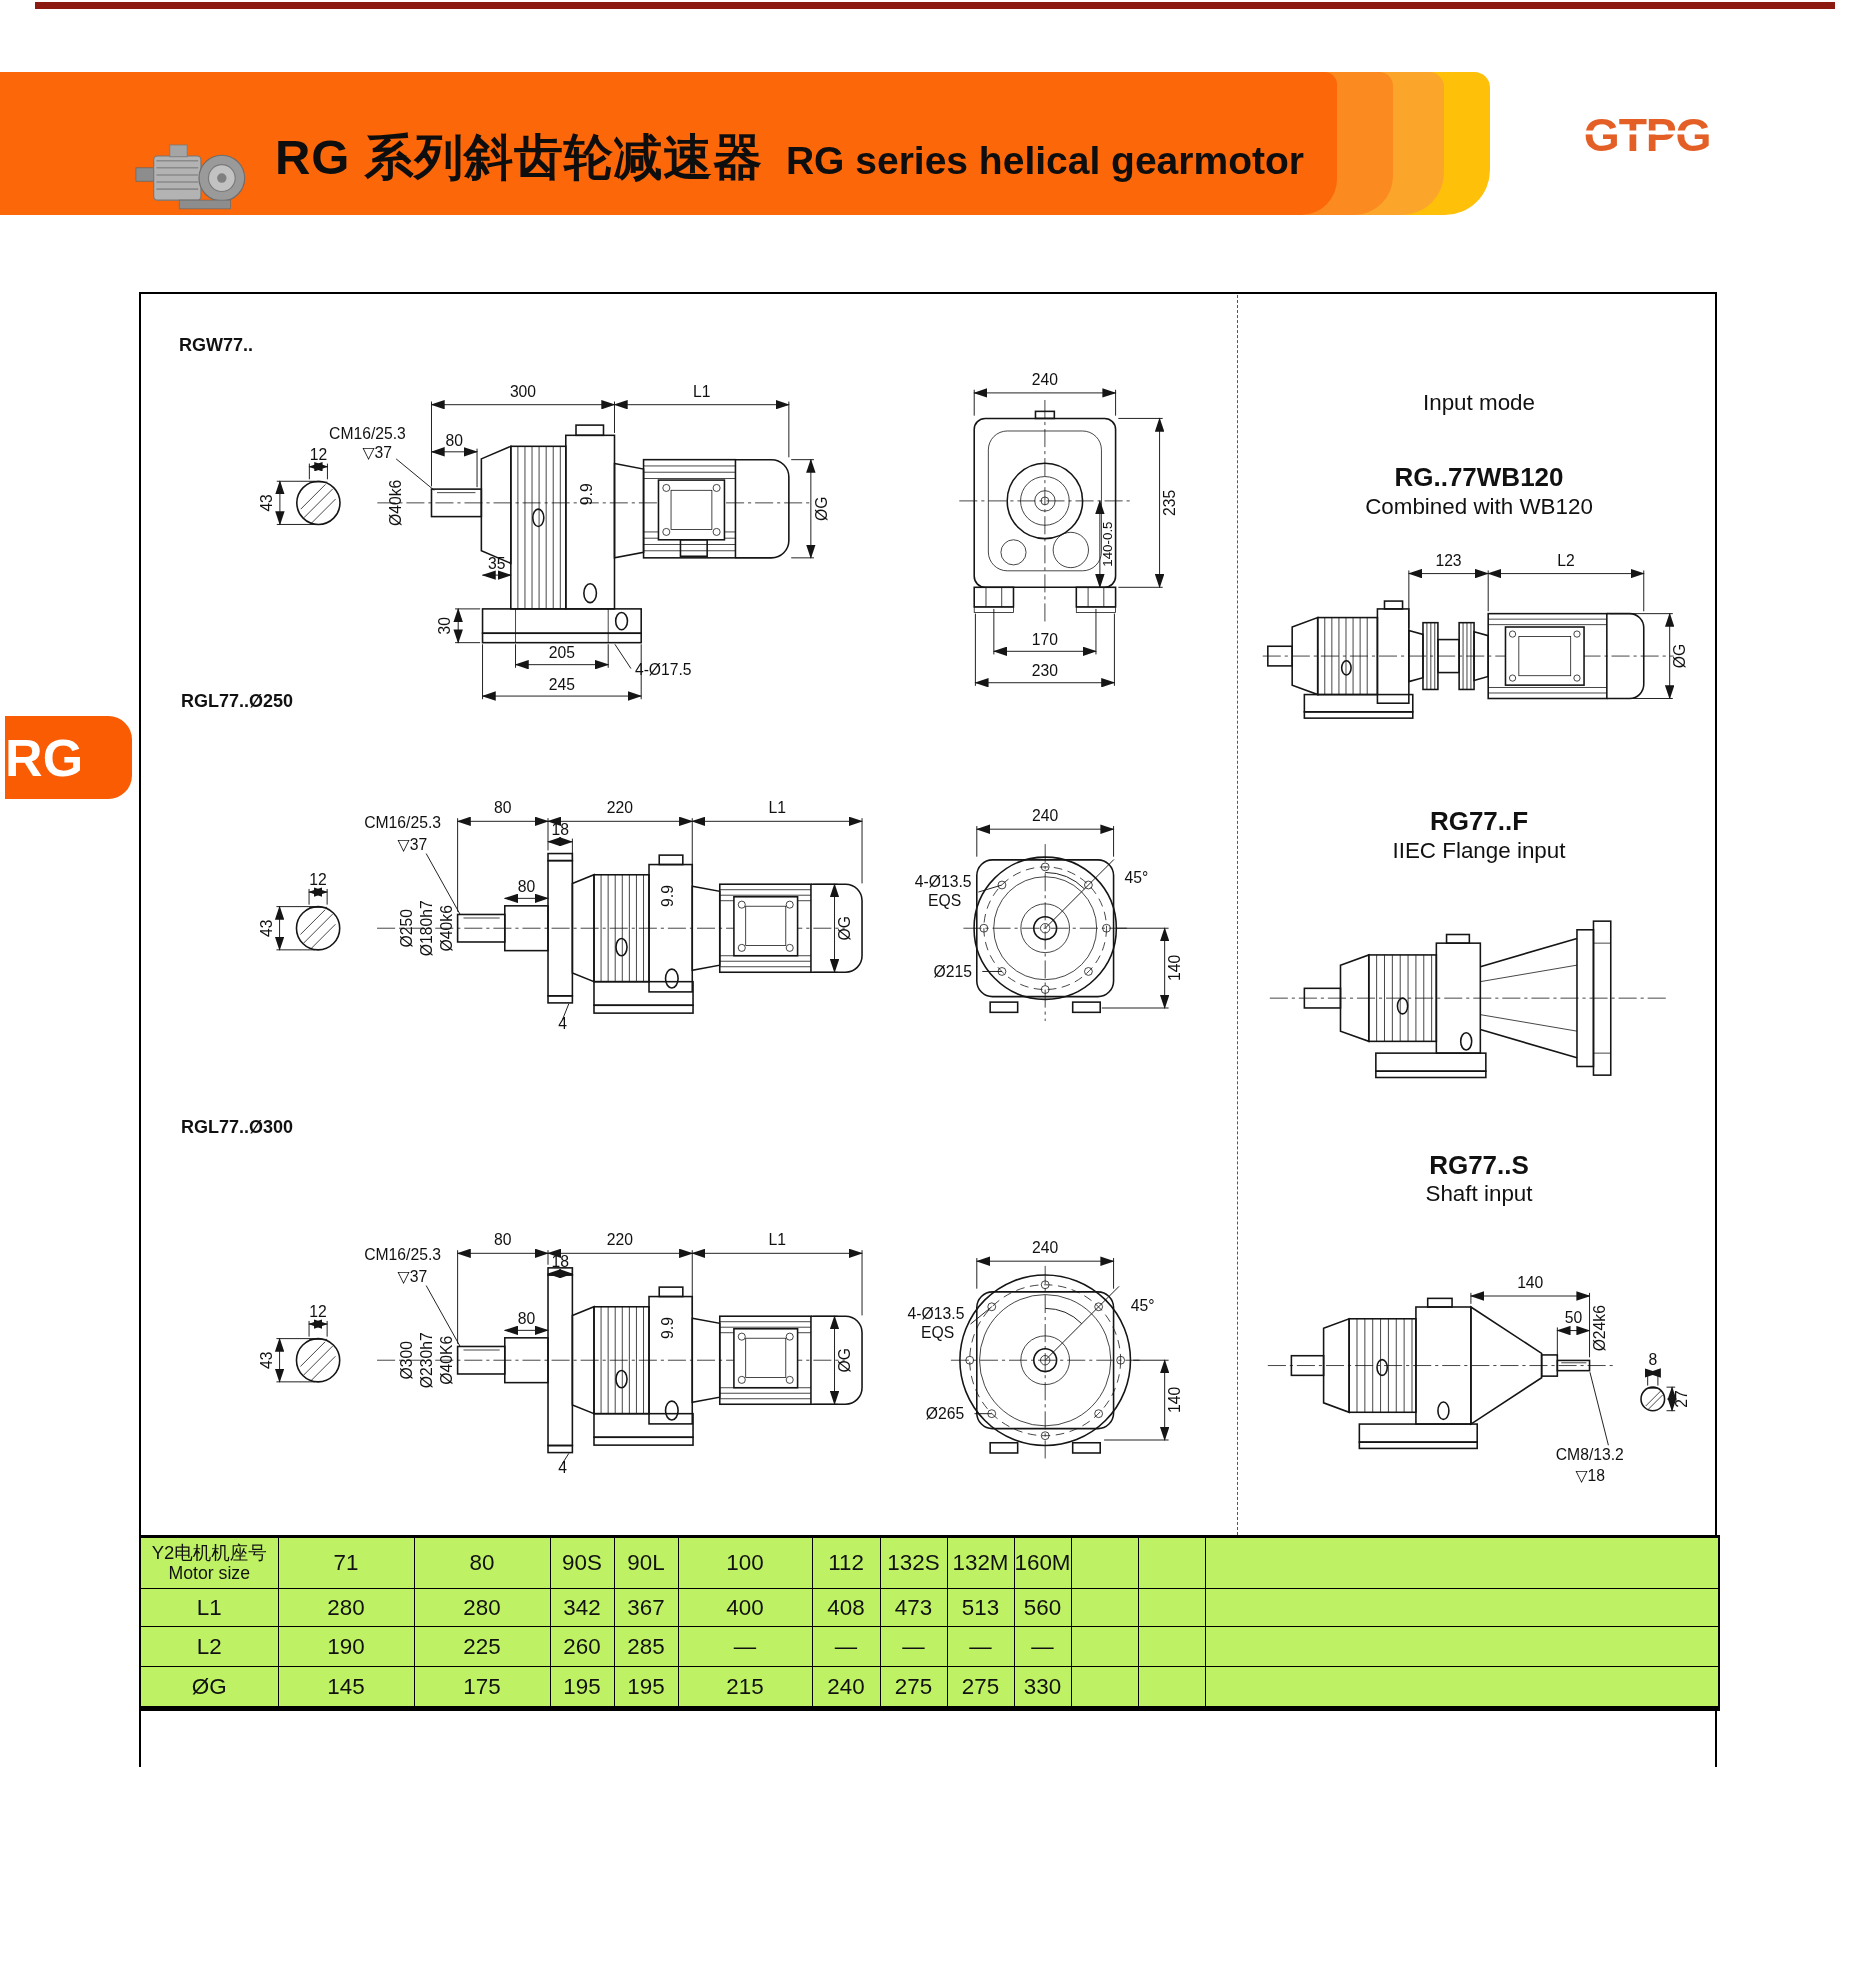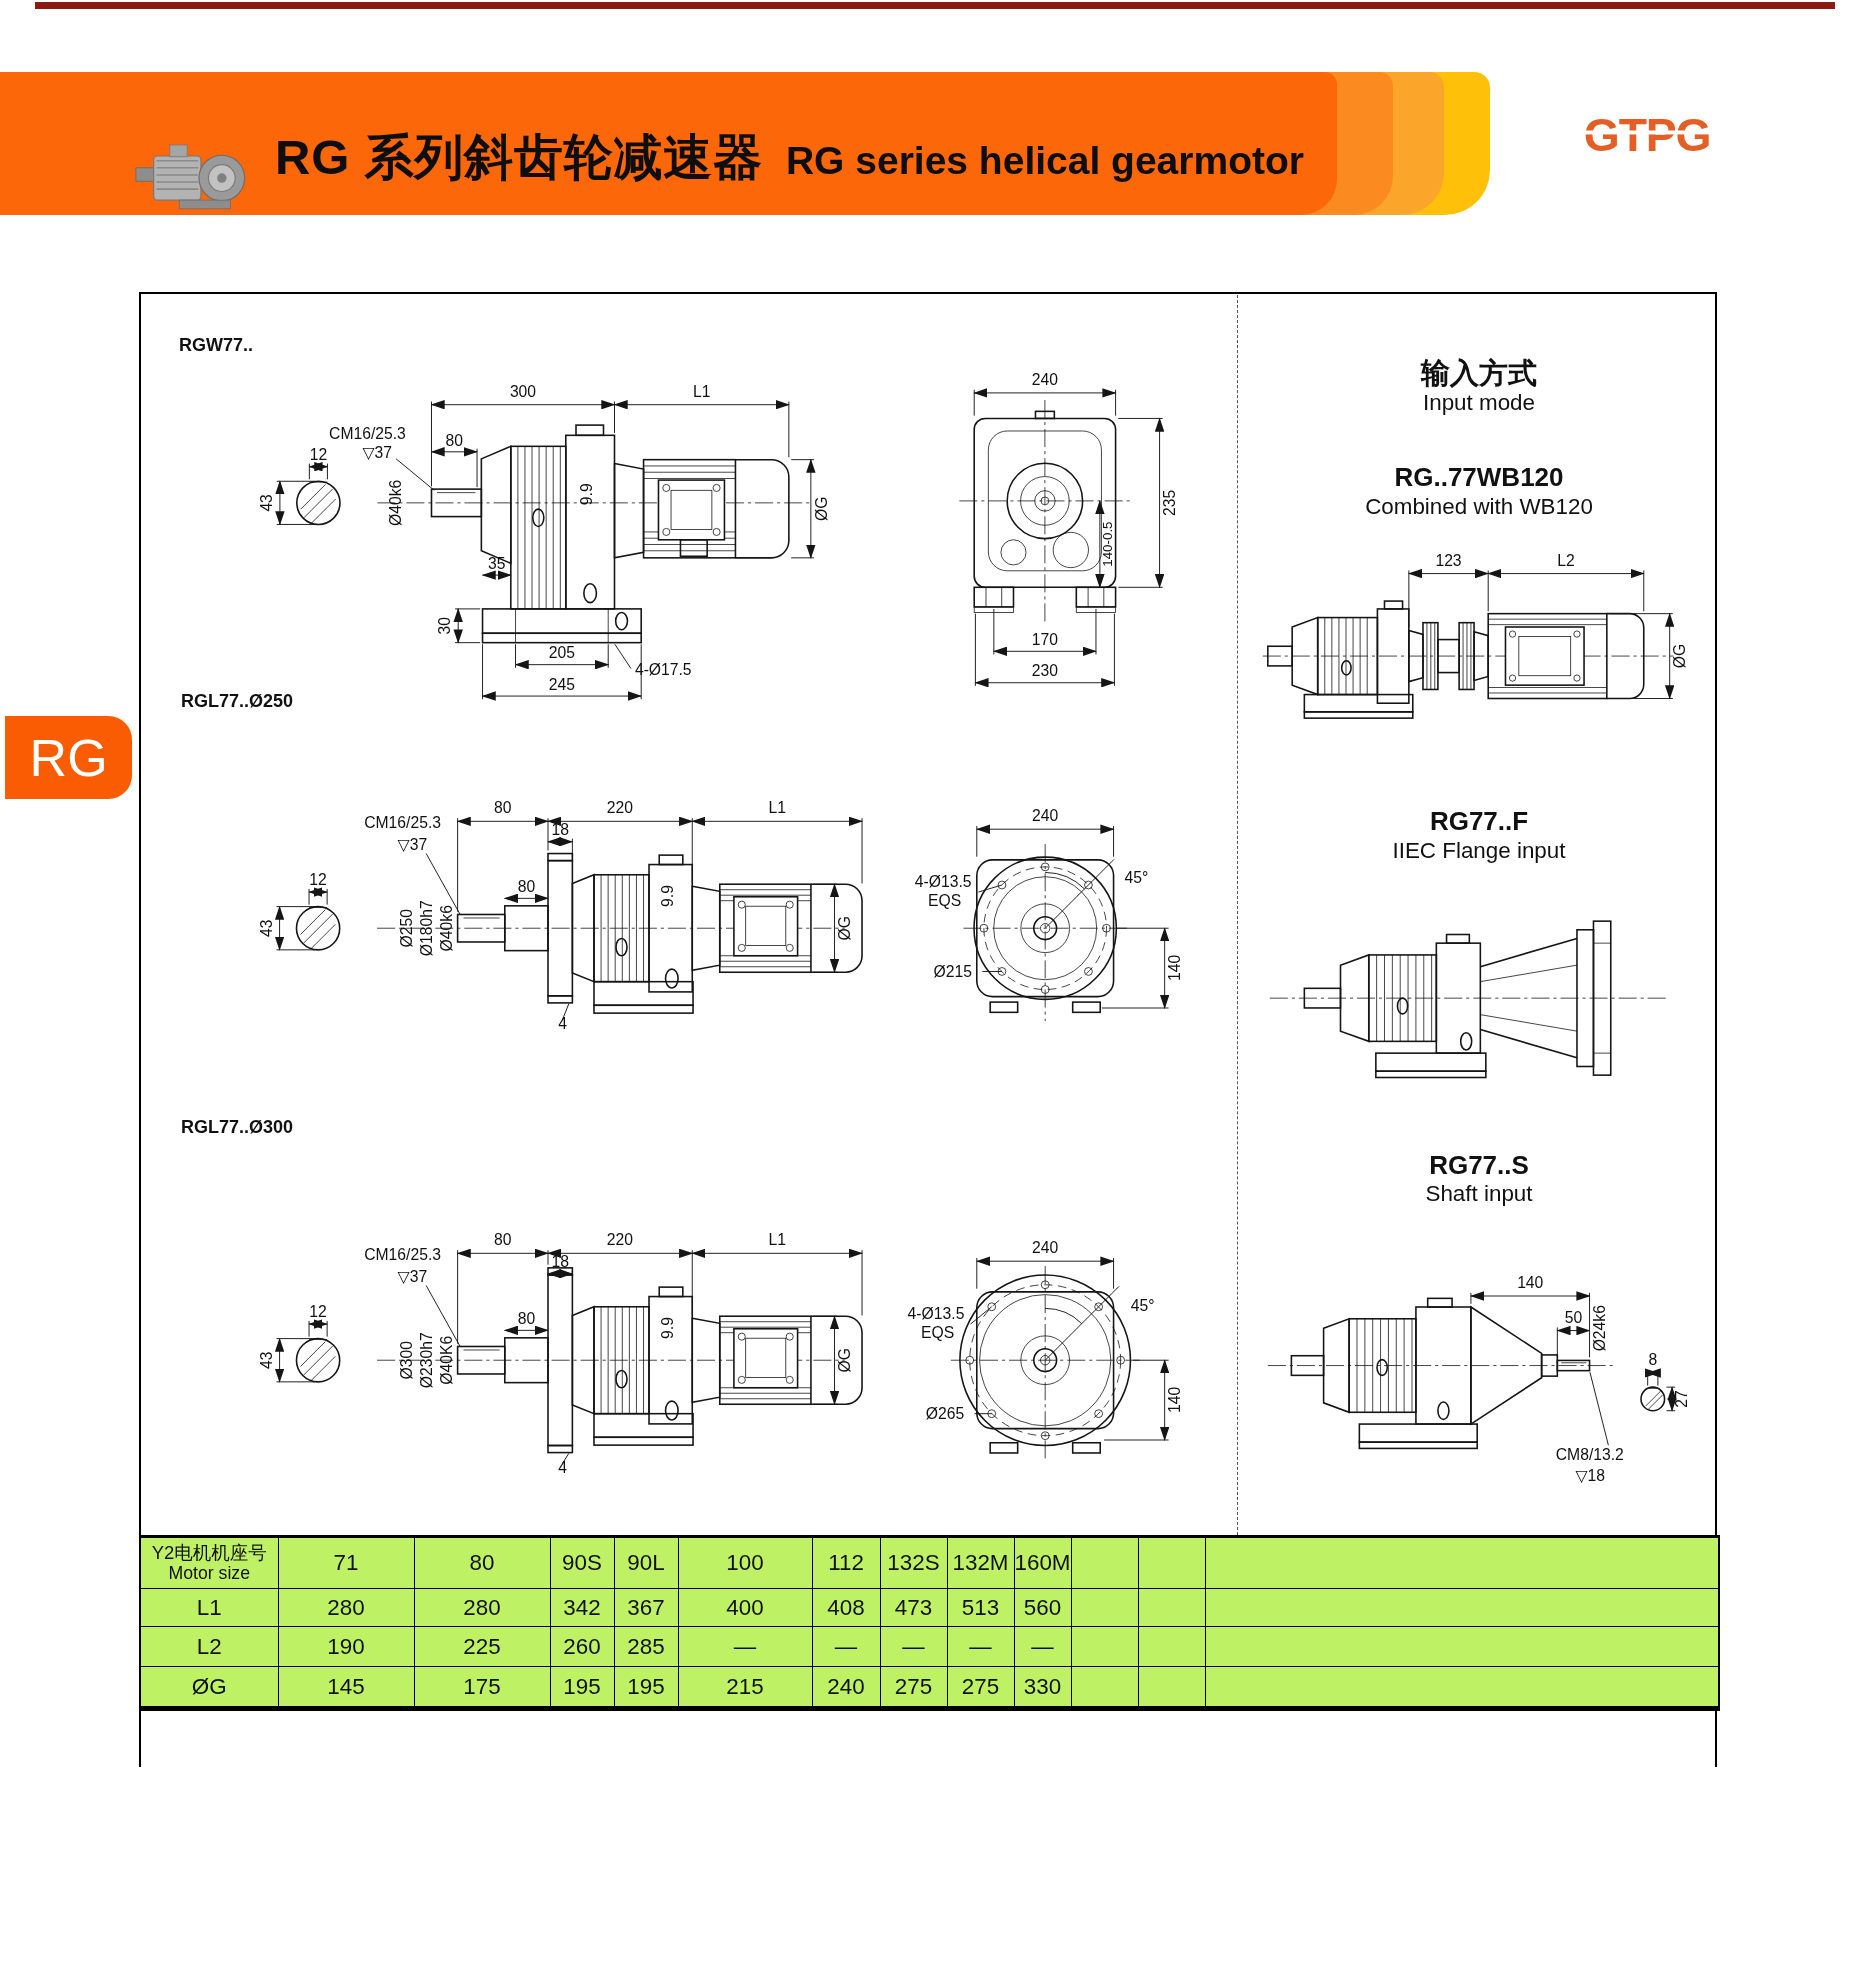--- a/index.html
+++ b/index.html
@@ -11,22 +11,22 @@
   .band{position:absolute;top:72px;height:143px;left:0;}
   .band.gold{width:1490px;background:#FFC00A;border-radius:0 15.7px 45px 0;}
   .band.light{width:1444px;background:#FCA52B;border-radius:0 15px 42px 0;}
   .band.mid{width:1393px;background:#FB8A21;border-radius:0 14px 39px 0;}
   .band.deep{width:1337px;background:#FB6709;border-radius:0 12.6px 36px 0;}
   .title-row{position:absolute;left:275px;top:125px;white-space:nowrap;text-align:center;}
   .title-zh{font-size:49px;font-weight:bold;color:#0e0e0e;letter-spacing:0.8px;}
   .title-en{font-size:39px;font-weight:bold;color:#0e0e0e;margin-left:23px;}
   .logo-box{position:absolute;left:1583px;top:114px;width:212px;height:44px;}
   .rg-tab{position:absolute;left:5.1px;top:716px;width:127px;height:83px;background:#F95C03;
-          border-radius:0 23.6px 23.6px 0;display:flex;align-items:center;justify-content:center;
-          color:#fff;font-size:52px;font-weight:normal;}
+          border-radius:0 23.6px 23.6px 0;display:flex;align-items:center;justify-content:flex-start;
+          color:#fff;font-size:52px;font-weight:bold;}
   .section-heading{position:absolute;left:140px;top:247px;font-size:32px;font-weight:bold;white-space:nowrap;}
   
   .content-box{position:absolute;left:139px;top:292px;width:1574px;height:1473px;
                border:2.4px solid #000;border-bottom:none;background:#fff;}
   .divider{position:absolute;left:1237px;top:295px;height:1240px;width:0;border-left:1.2px dashed #555;}
   .drw-label{position:absolute;font-size:18px;font-weight:bold;white-space:nowrap;}
   .rc-head{position:absolute;left:1242px;width:474px;text-align:center;white-space:nowrap;}
   .rc-zh{font-size:29px;font-weight:bold;}
   .rc-en{font-size:22.4px;}
   .rc-bt{font-size:26px;font-weight:bold;}
@@ -96,21 +96,20 @@
   </div>
 
 
   <div class="content-box"></div>
   <div class="divider"></div>
 
   <div class="drw-label" style="left:179px;top:335px">RGW77..</div>
   <div class="drw-label" style="left:181px;top:691px">RGL77..Ø250</div>
   <div class="drw-label" style="left:181px;top:1117px">RGL77..Ø300</div>
 
-  <div class="rc-head rc-zh" style="top:354px">输入方式</div>
   <div class="rc-head rc-en" style="top:390px">Input mode</div>
   <div class="rc-head rc-bt" style="top:462px">RG..77WB120</div>
   <div class="rc-head rc-en" style="top:494px">Combined with WB120</div>
   <div class="rc-head rc-bt" style="top:806px">RG77..F</div>
   <div class="rc-head rc-en" style="top:838px">IIEC Flange input</div>
   <div class="rc-head rc-bt" style="top:1150px">RG77..S</div>
   <div class="rc-head rc-en" style="top:1181px">Shaft input</div>
 
   <svg class="panel" style="left:141px;top:334px;width:1097px;height:377px" viewBox="0 0 2790 960">
     <defs>

